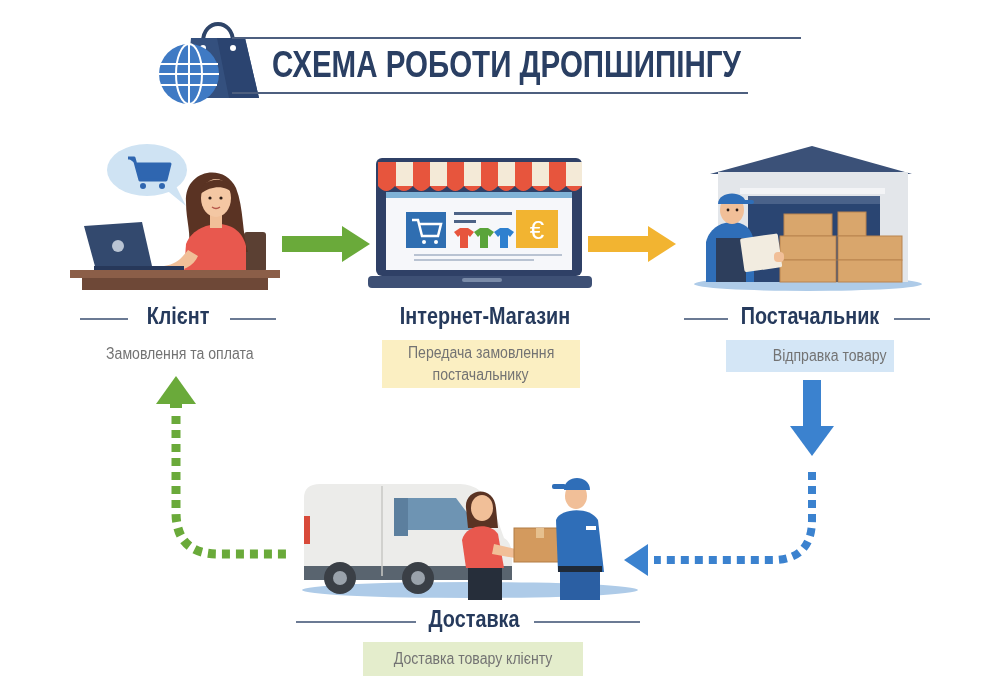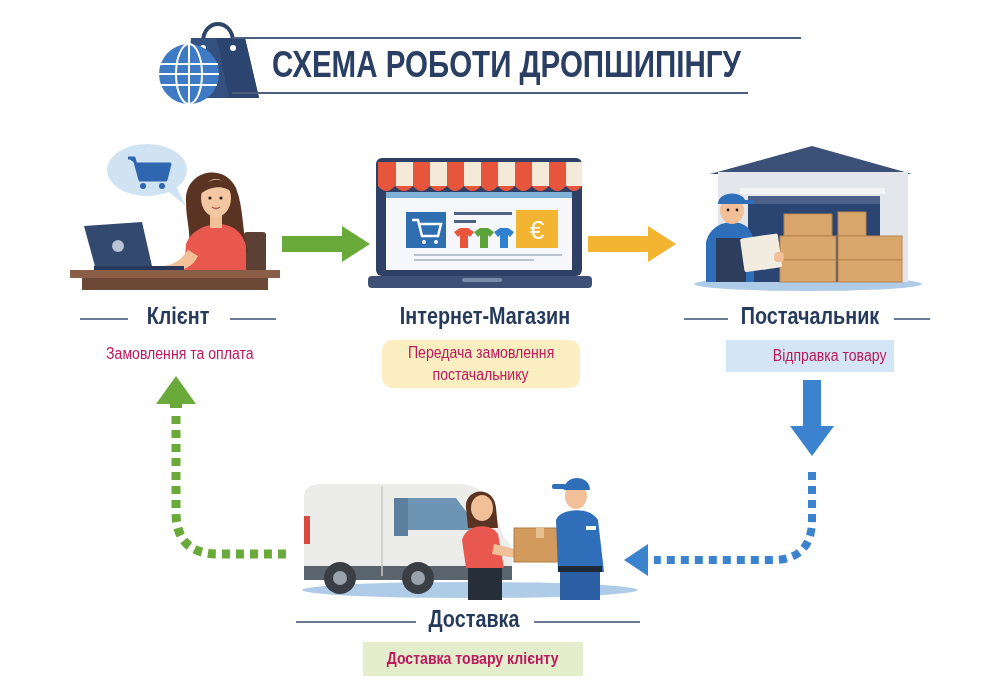--- a/index.html
+++ b/index.html
@@ -1,23 +1,23 @@
 <!DOCTYPE html>
 <html><head>
 <meta charset="utf-8">
 <style>
   * { box-sizing: border-box; margin: 0; padding: 0; }
   body { width: 994px; height: 698px; background: #ffffff; font-family: "Liberation Sans", "DejaVu Sans", sans-serif; position: relative; overflow: hidden; }
   .abs { position: absolute; }
   .title-text { position: absolute; left: 272px; top: 44px; font-size: 36px; font-weight: bold; color: #2a3f63; letter-spacing: 0px; transform: scaleX(0.82); transform-origin: left center; white-space: nowrap; }
   .hline { position: absolute; height: 2px; background: #4d5f7f; }
   .node-title { position: absolute; font-size: 23px; font-weight: bold; color: #263a5c; white-space: nowrap; transform: scaleX(0.86); transform-origin: center; text-align: center; }
-  .node-sub { position: absolute; font-size: 16px; color: #be185d; text-align: center; line-height: 22px; }
+  .node-sub { position: absolute; font-size: 16px; color: #737373; text-align: center; line-height: 22px; }
   .node-sub span.t { display: inline-block; transform: scaleX(0.88); white-space: nowrap; }
-  .box-yellow { background: #fbefc2; border-radius: 10px; }
+  .box-yellow { background: #fbefc2; }
   .box-blue { background: #d4e6f6; text-align: right; }
   .box-green { background: #e4edcc; }
   .side-line { position: absolute; height: 1.5px; background: #6b7a94; }
 </style>
 </head>
 <body>
 
 <div>
   <svg class="abs" style="left:155px;top:12px;" width="110" height="96">
 
@@ -216,21 +216,21 @@
     <rect x="270" y="98" width="40" height="34" fill="#2b5fa3"></rect>
     <rect x="268" y="98" width="44" height="6" fill="#1f2a38"></rect>
     <ellipse cx="286" cy="28" rx="11" ry="13" fill="#f1bf98"></ellipse>
     <path d="M274 22 C274 6 300 6 300 22 Z" fill="#2f6eb8"></path>
     <rect x="262" y="16" width="14" height="5" rx="2" fill="#2f6eb8"></rect>
     <rect x="296" y="58" width="10" height="4" fill="#ffffff"></rect>
   </svg>
   <div class="side-line" style="left:296px;top:621px;width:120px;"></div>
   <div class="node-title" style="left:414px;top:606px;width:120px;">Доставка</div>
   <div class="side-line" style="left:534px;top:621px;width:106px;"></div>
-  <div class="node-sub box-green" style="left:363px;top:642px;width:220px;height:34px;padding-top:6px;font-weight:bold;">
+  <div class="node-sub box-green" style="left:363px;top:642px;width:220px;height:34px;padding-top:6px;">
     <span class="t">Доставка товару клієнту</span>
   </div>
 </div>
 
 <svg class="abs" style="left:150px;top:372px;" width="160" height="196">
   <polygon points="6,32 26,4 46,32" fill="#6aaa3a"></polygon>
   <rect x="20" y="30" width="12" height="6" fill="#6aaa3a"></rect>
   <path d="M26 44 L26 140 Q26 182 68 182 L140 182" stroke="#6aaa3a" stroke-width="9" fill="none" stroke-dasharray="8 6"></path>
 </svg>
 

